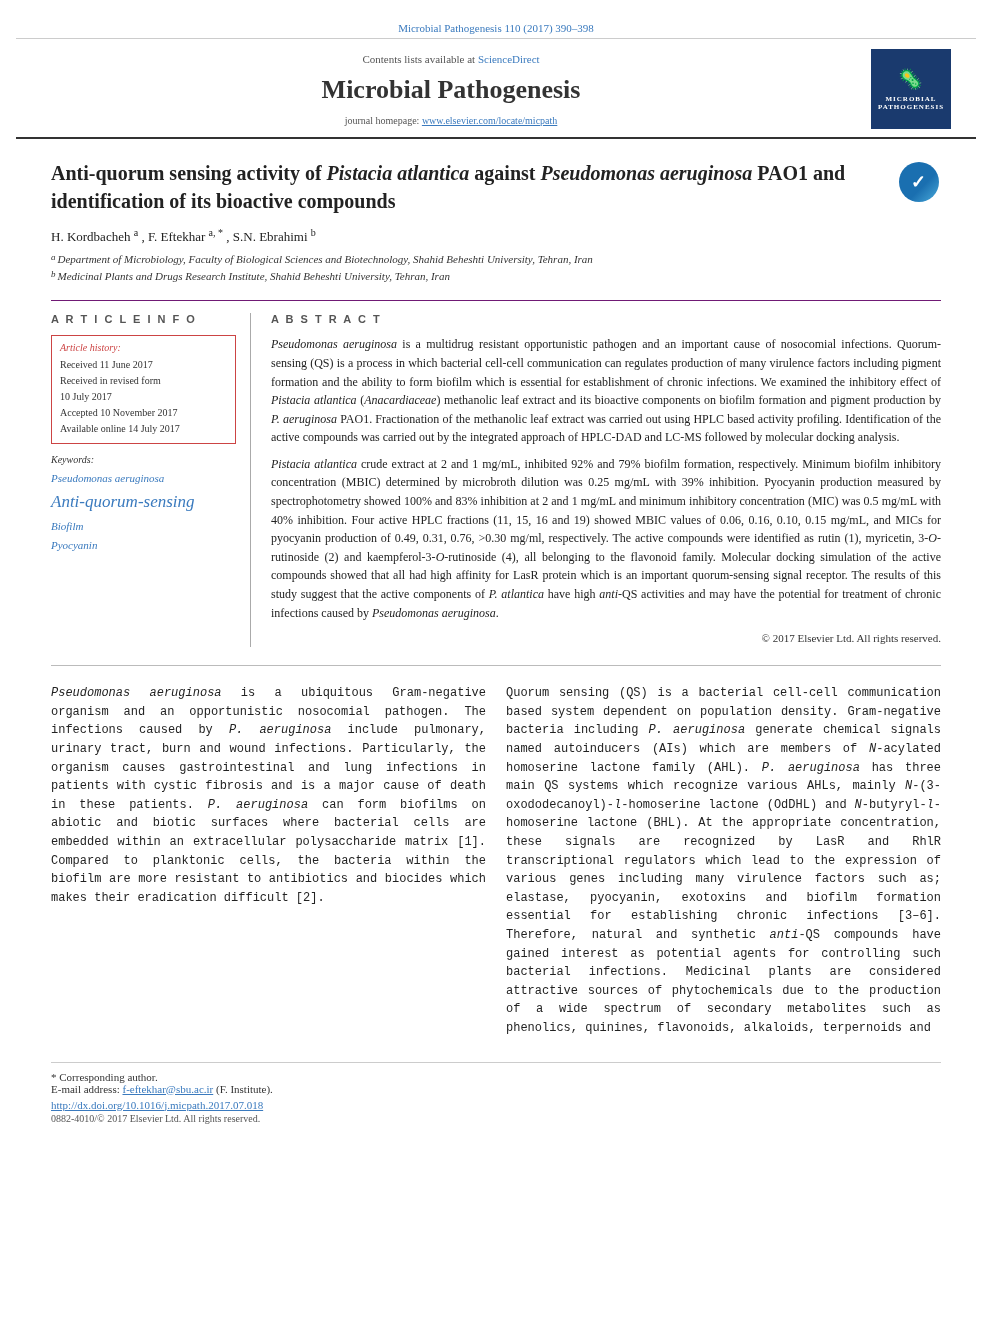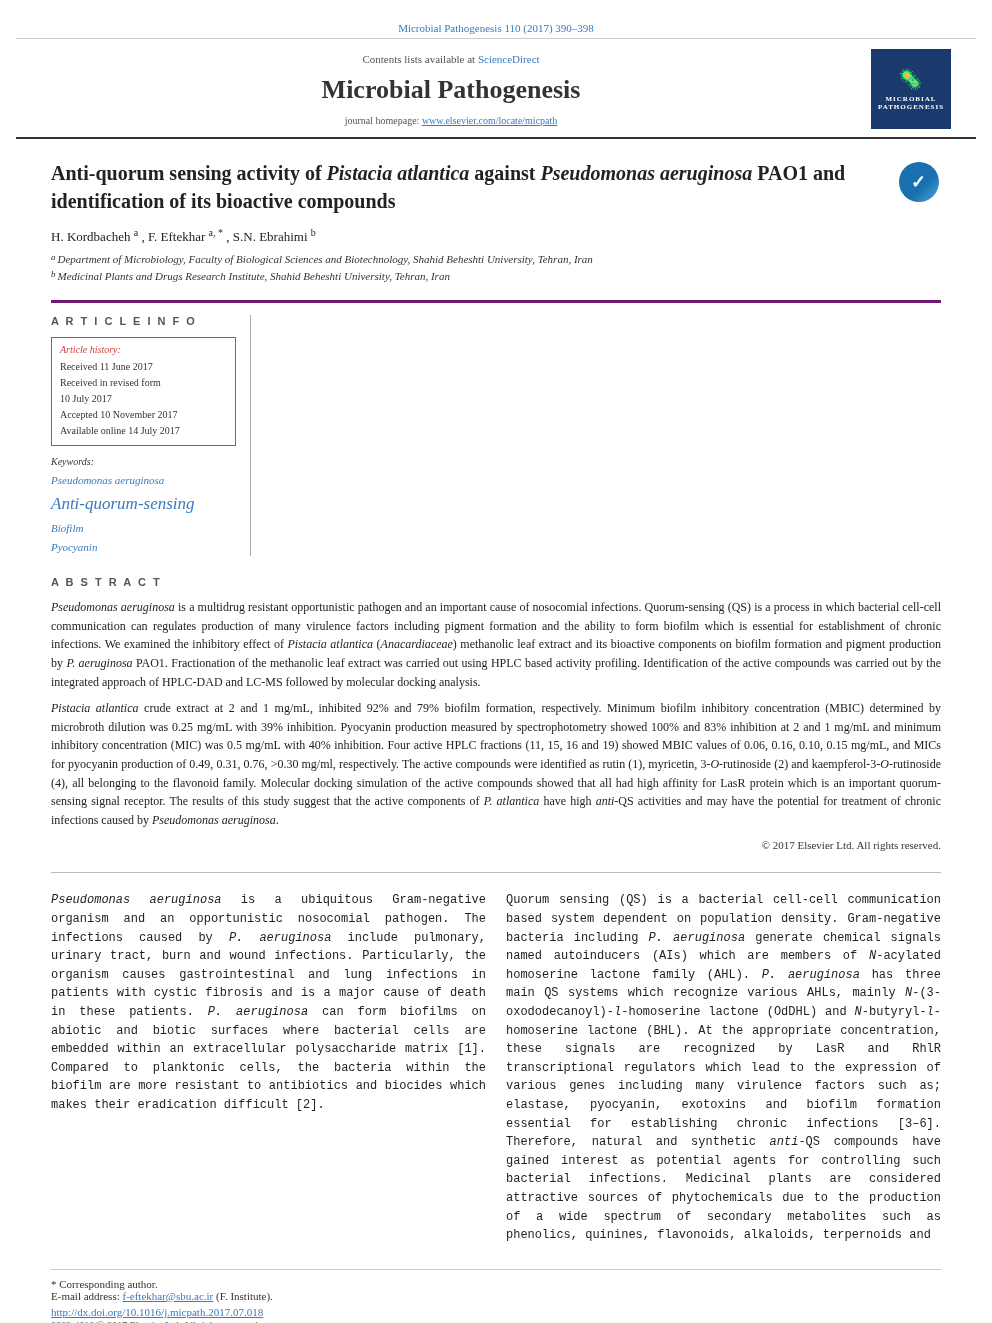--- a/index.html
+++ b/index.html
@@ -198,23 +198,22 @@
     .affil-sup {
       font-size: 9px;
       vertical-align: super;
       margin-right: 2px;
     }
 
     
     .two-col {
       display: flex;
       gap: 20px;
-      border-top: 3px solid #701a75;
+      border-top: 1px solid #701a75;
       padding-top: 12px;
-      flex-direction: column;
     }
 
     .col-left {
       width: 200px;
       flex-shrink: 0;
       border-right: 1px solid #aaa;
       padding-right: 14px;
     }
 
     .col-right {

